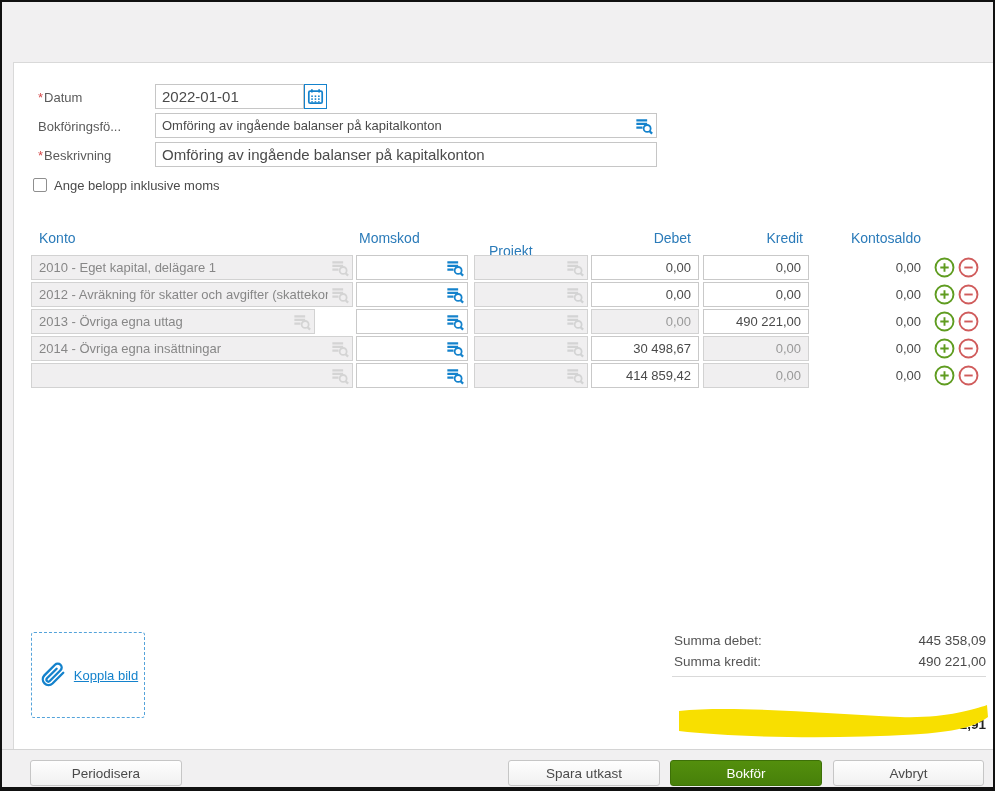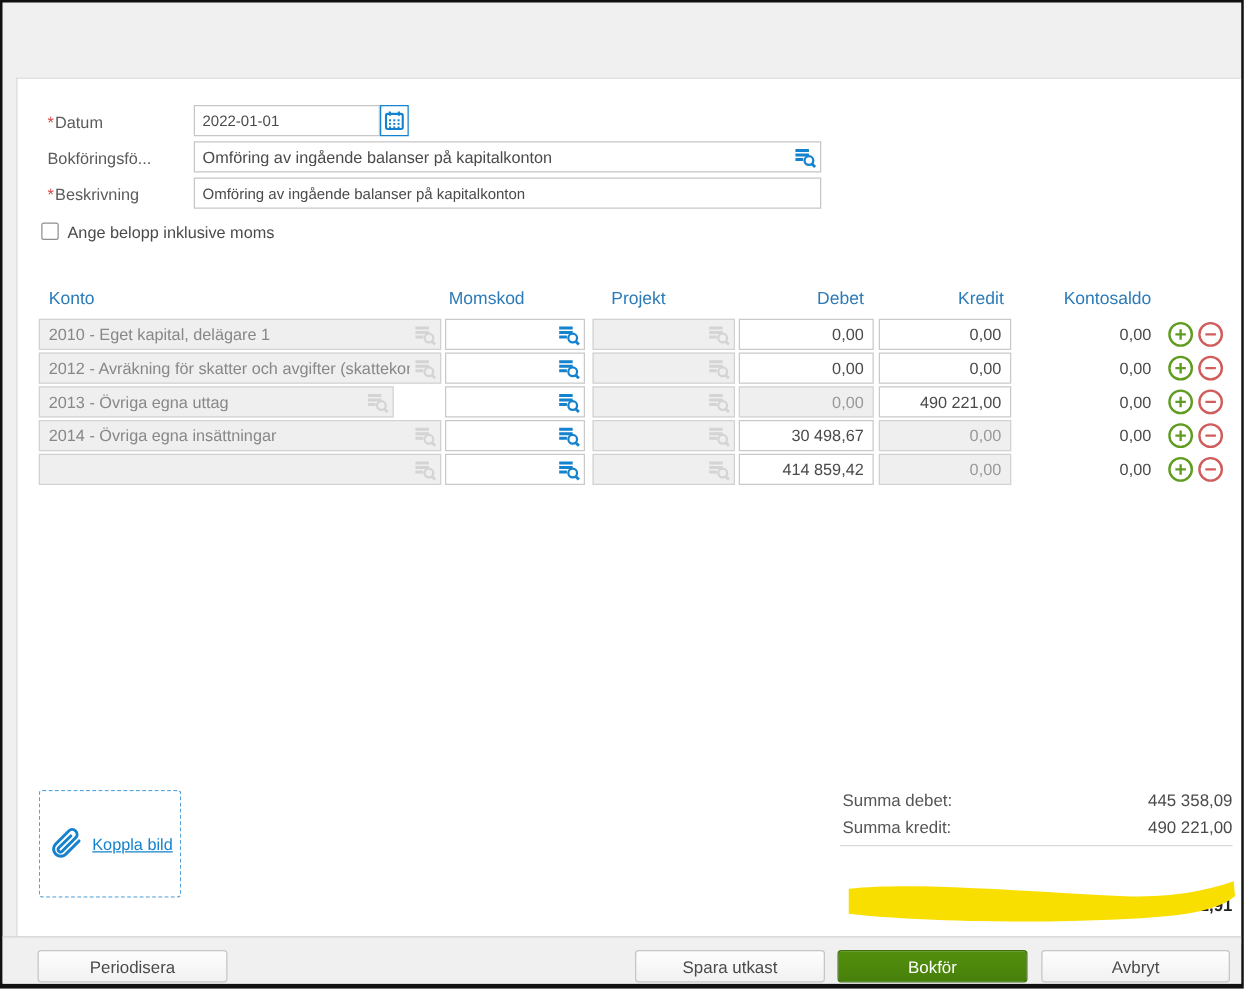--- a/index.html
+++ b/index.html
@@ -22,21 +22,21 @@
   .panel {
     position:absolute; left:11px; top:60px; right:0; height:693px;
     background:#fff; border:1px solid #d9d9d9; border-right:none;
   }
 
   
   .flabel { position:absolute; font-size:13px; color:#5a5a5a; }
   .req { color:#d5484a; margin-right:1px; }
   .tinput {
     position:absolute; height:25px; border:1px solid #c6c6c6; background:#fff;
-    font-family:"Liberation Sans", sans-serif; font-size:12px; color:#4a4a4a;
+    font-family:"Liberation Sans", sans-serif; font-size:15px; color:#4a4a4a;
     padding:0 6px; outline:none;
   }
   .iconbtn {
     position:absolute; width:23px; height:25px; background:#fff;
     border:1px solid #1482cc; color:#1482cc;
     display:flex; align-items:center; justify-content:center; cursor:pointer; padding:0;
   }
   .field-with-icon { position:absolute; height:25px; border:1px solid #c6c6c6; background:#fff; }
   .field-with-icon .ftext {
     position:absolute; left:6px; right:26px; top:4px; font-size:13px; color:#4a4a4a;
@@ -176,21 +176,21 @@
     </div>
 
     <div class="flabel" style="left:24px; top:85px;"><span class="req">*</span><span>Beskrivning</span></div>
     <input class="tinput" style="left: 141px; top: 79px; width: 502px;" readonly="" value="Omföring av ingående balanser på kapitalkonton">
 
     <span class="cb" style="left:19px; top:115px;"></span>
     <span class="cb-label" style="left:40px; top:115px;">Ange belopp inklusive moms</span>
 
     <div class="th" style="left:25px; top:167px;">Konto</div>
     <div class="th" style="left:345px; top:167px;">Momskod</div>
-    <div class="th" style="left:475px; top:167px;">Projekt</div>
+    <div class="th" style="left:475px; top:180px;">Projekt</div>
     <div class="th r" style="left:577px; top:167px; width:100px;">Debet</div>
     <div class="th r" style="left:689px; top:167px; width:100px;">Kredit</div>
     <div class="th r" style="left:807px; top:167px; width:100px;">Kontosaldo</div>
 
     <div class="trow" style="top:192px;">
       <div class="cellbox dis" style="left:17px; width:322px;">
         <span class="ctext">2010 - Eget kapital, delägare 1</span>
         <span class="cicon ic gray-ic">
             <svg width="18" height="18">
               <use href="#sym-browse"></use>

